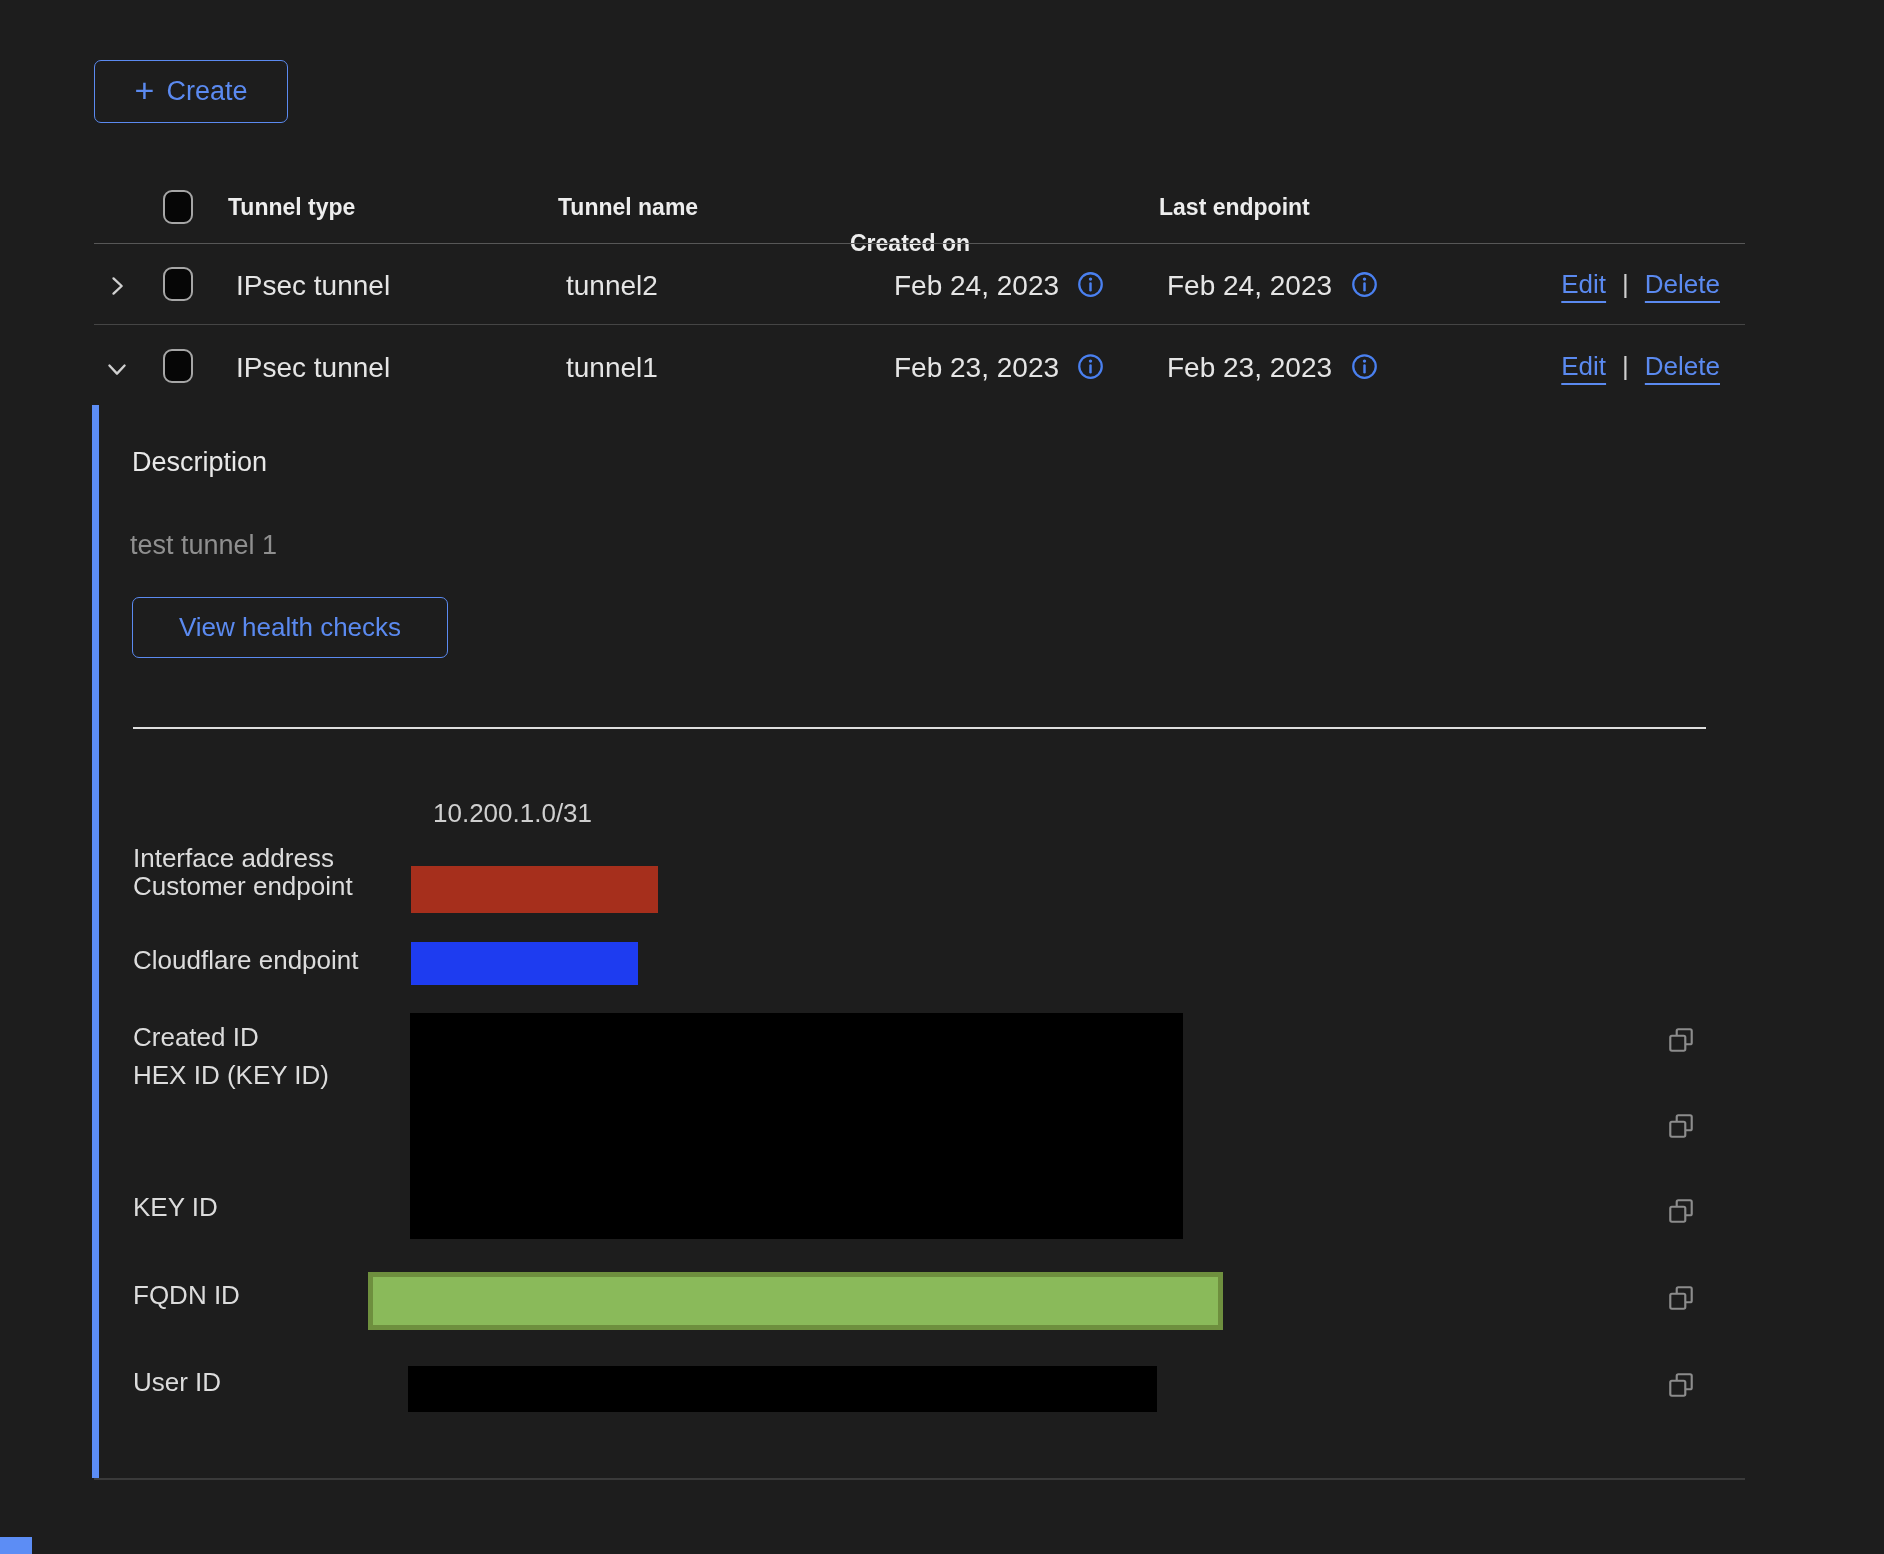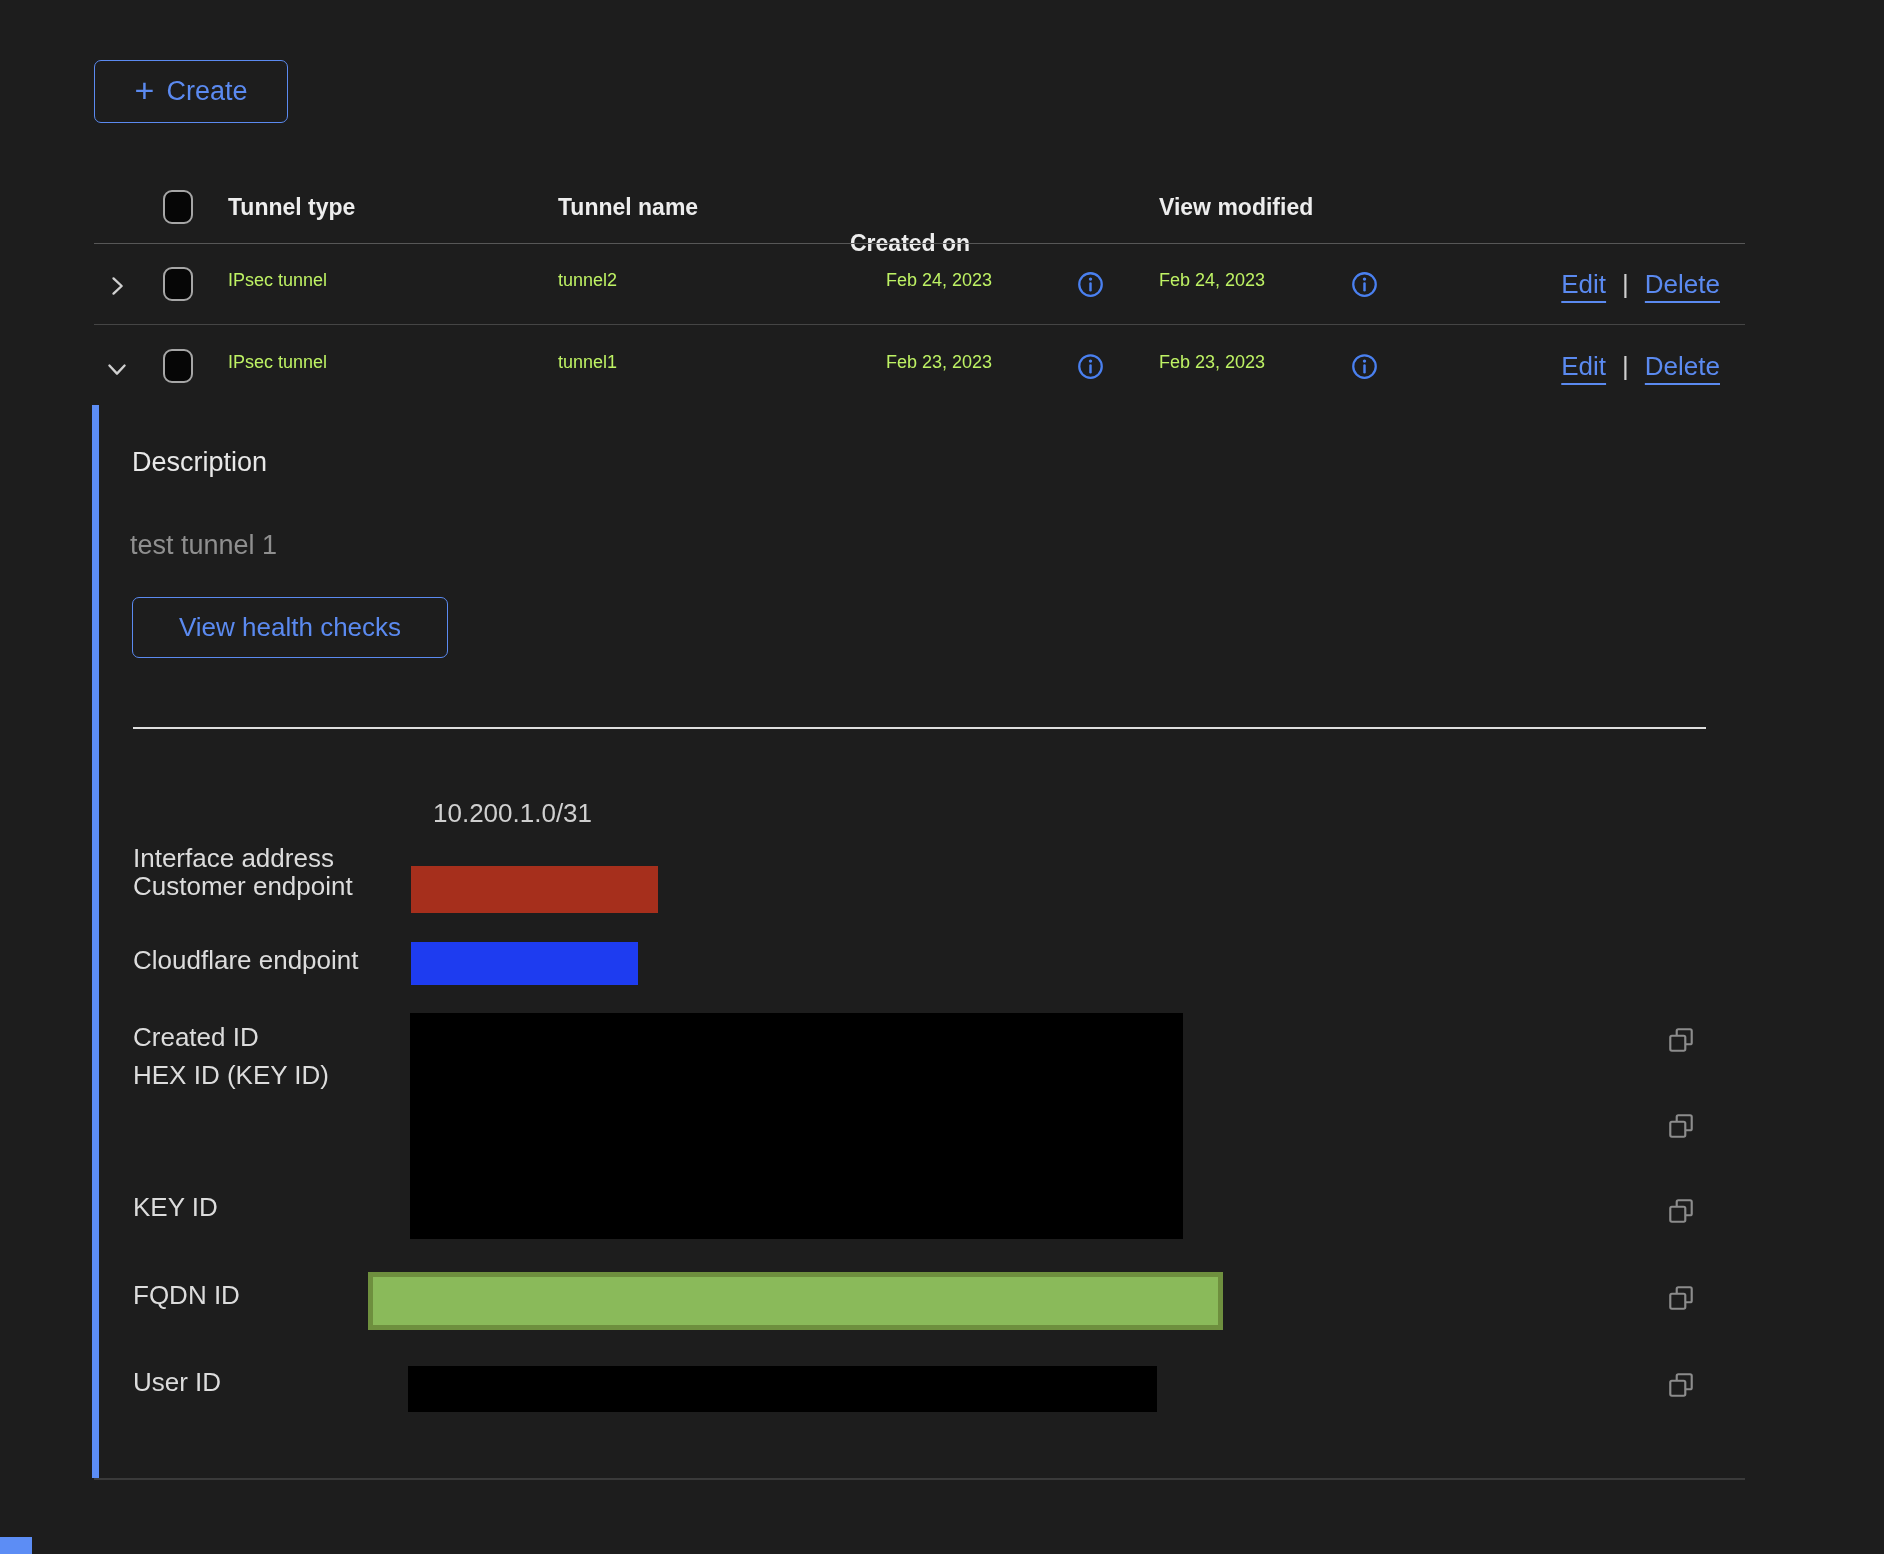--- a/index.html
+++ b/index.html
@@ -27,21 +27,21 @@
   .col-type     { left:228px; }
   .col-name     { left:558px; }
   .col-created  { left:850px;margin-top:36px; }
   .col-modified { left:1159px; }
 
   .divider { position:absolute; left:94px; width:1651px; height:1px; }
   .div-hdr          { top:243px; background:#575757; }
   .div-r1           { top:324px; background:#454545; }
   .div-panel-bottom { top:1478px; background:#3a3a3a; height:2px; }
 
-  .cell { position:absolute; color:#bef264; font-size:18px; }
+  .cell { position:absolute; color:#e5e5e5; font-size:28px;margin-left:8px; }
   .r1 { top:270px; } .r2 { top:352px; }
   .c-type { left:228px; } .c-name { left:558px; } .c-created { left:886px; } .c-modified { left:1159px; }
 
   .chev { position:absolute; left:103px; width:28px; height:28px; cursor:pointer; }
   .chev-r1 { top:272px; } .chev-r2 { top:355px; }
 
   .info { position:absolute; width:27px; height:27px; cursor:pointer; }
   .info-c-r1 { left:1077px; top:271px; } .info-m-r1 { left:1351px; top:271px; }
   .info-c-r2 { left:1077px; top:353px; } .info-m-r2 { left:1351px; top:353px; }
 
@@ -84,21 +84,21 @@
 
   <button class="outline-btn create-btn">
     <span class="plus">+</span>
     <span>Create</span>
   </button>
 
   <div class="checkbox cb-hdr"></div>
   <span class="hdr col-type">Tunnel type</span>
   <span class="hdr col-name">Tunnel name</span>
   <span class="hdr col-created">Created on</span>
-  <span class="hdr col-modified">View modified</span>
+  <span class="hdr col-modified">Last endpoint</span>
   <div class="divider div-hdr"></div>
 
   <span class="chev chev-r1">
     <svg width="28" height="28" viewBox="0 0 24 24">
         <polyline points="9 5.5 16 12 9 18.5" fill="none" stroke="#d0d0d0" stroke-width="2" stroke-linecap="round" stroke-linejoin="round"></polyline>
       </svg>
   </span>
   <div class="checkbox cb-r1"></div>
   <span class="cell r1 c-type">IPsec tunnel</span>
   <span class="cell r1 c-name">tunnel2</span>

